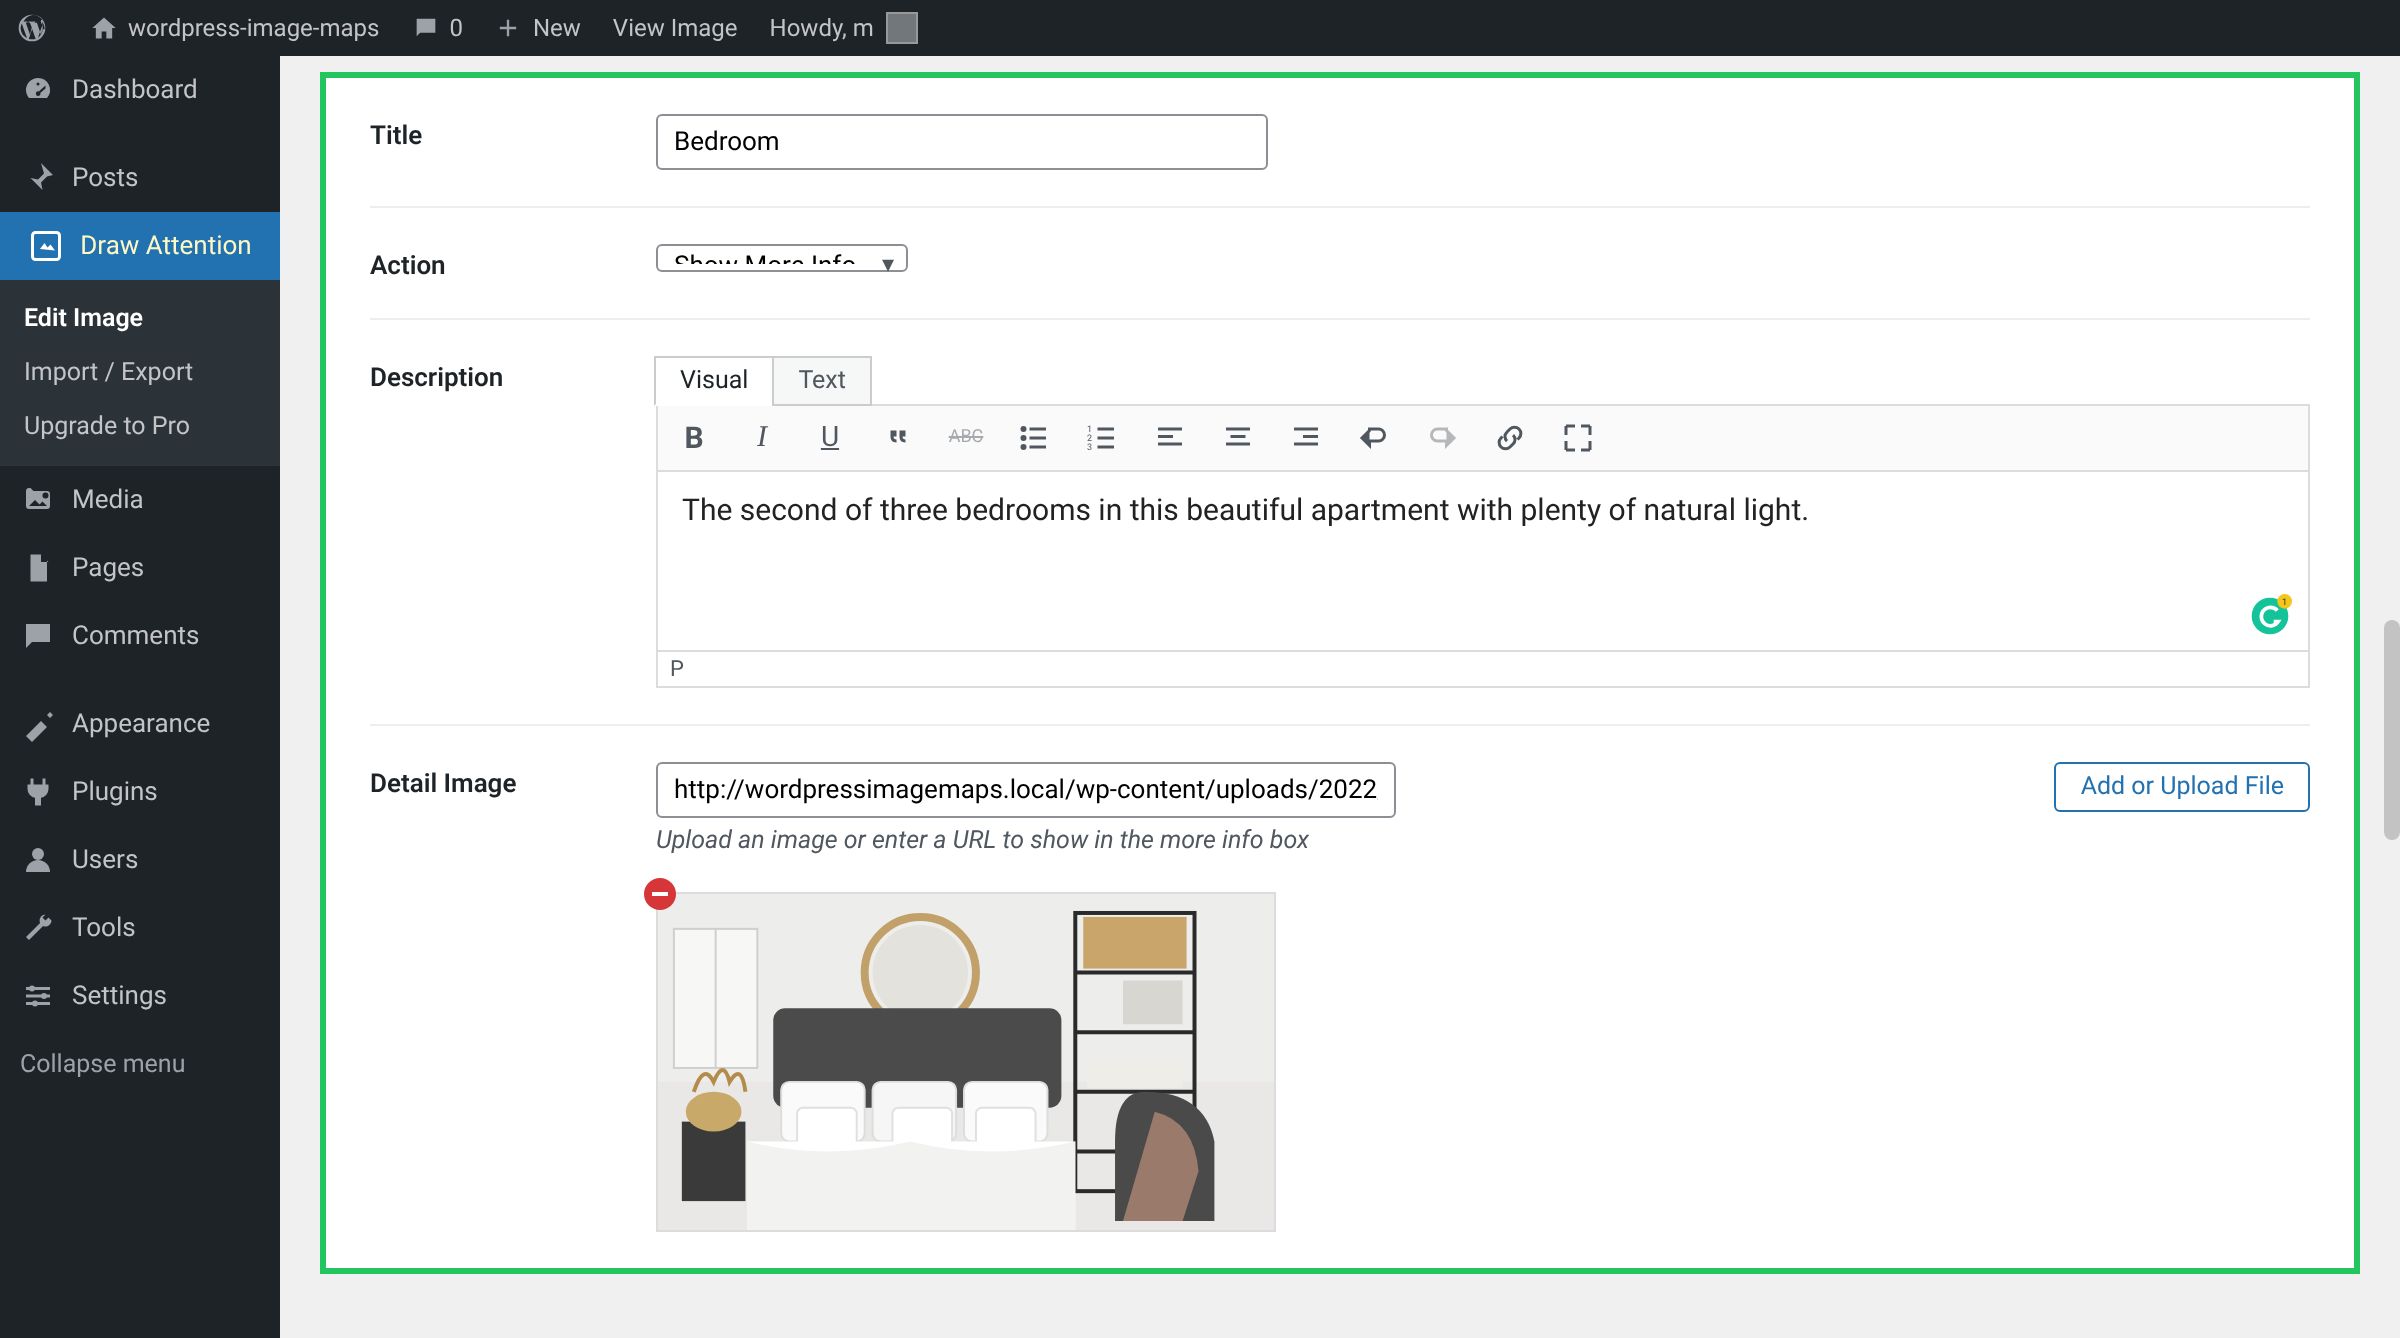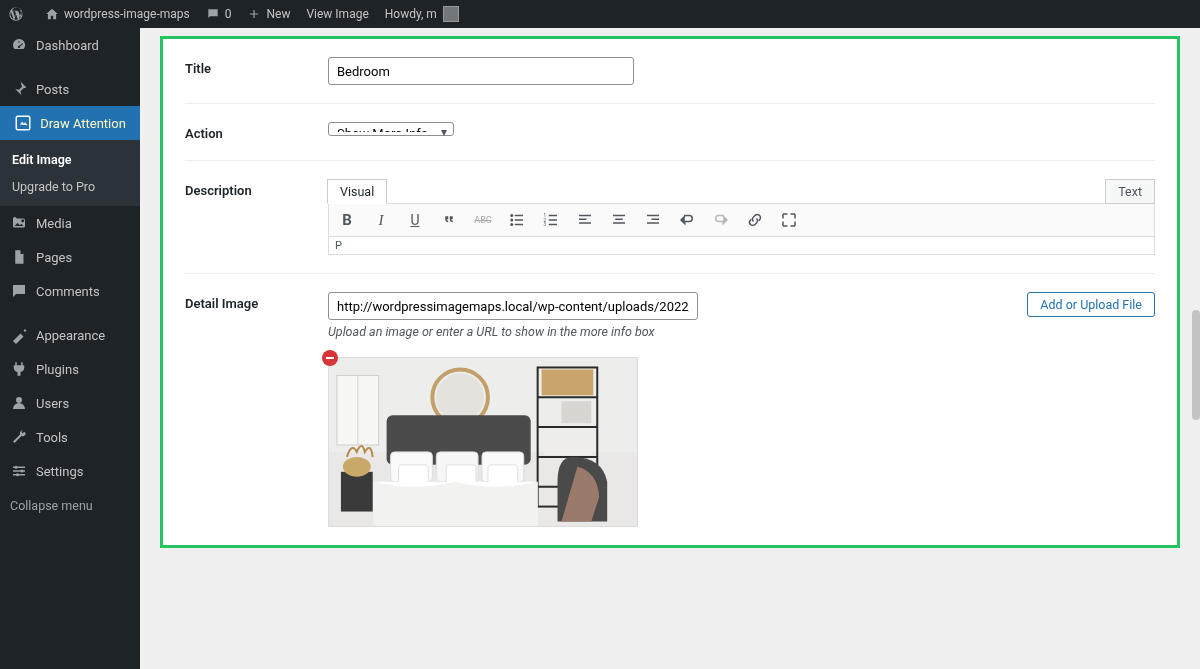--- a/index.html
+++ b/index.html
@@ -33,21 +33,21 @@
 .field-label { width:143px; flex-shrink:0; font-weight:600; font-size:13px; color:#1d2327; padding-top:4px; }
 .field-body { flex:1; }
 input.text-field { border:1px solid #8c8f94; border-radius:3px; padding:4px 8px; font-size:13px; height:28px; background:#fff; }
 input.text-field.title { width:306px; }
 select.action-sel { border:1px solid #8c8f94; border-radius:3px; padding:3px 24px 3px 8px; font-size:13px; height:14px; background:#fff; appearance:none; -webkit-appearance:none; }
 .select-wrap { position:relative; display:inline-block; }
 .select-wrap::after { content:"▾"; position:absolute; right:7px; top:50%; transform:translateY(-50%); font-size:12px; color:#50575e; pointer-events:none; }
 
 
 .editor-wrap { }
-.editor-tabs { display:flex; justify-content:space-between; margin-bottom:-1px; }
+.editor-tabs { display:flex; justify-content:flex-start; margin-bottom:-1px; }
 .editor-tab { border:1px solid #ccc; background:#f6f7f7; padding:4px 12px; font-size:12.5px; cursor:pointer; color:#50575e; margin-left:-1px; }
 .editor-tab.active { background:#fff; border-bottom-color:#fff; color:#1d2327; }
 .editor-toolbar { border:1px solid #dcdcde; background:#fafafa; display:flex; align-items:center; padding:4px 6px; gap:10px; }
 .tb-btn { width:24px; height:24px; display:inline-flex; align-items:center; justify-content:center; cursor:pointer; color:#50575e; }
 .tb-btn svg { width:18px; height:18px; fill:currentColor; }
 .tb-btn.b { font-weight:700; font-size:15px; color:#50575e; }
 .tb-btn.i { font-style:italic; font-size:15px; color:#50575e; font-family:Georgia,serif; }
 .tb-btn.u { text-decoration:underline; font-size:14px; color:#50575e; }
 .tb-btn.abc { font-size:9px; text-decoration:line-through; color:#a7aaad; }
 .editor-body { border:1px solid #dcdcde; border-top:0; min-height:90px; padding:10px 12px; font-family:Georgia,"Times New Roman",serif; font-size:15px; color:#222; position:relative; }
@@ -138,20 +138,21 @@
     <span class="mi-icon">
         <svg viewBox="0 0 24 24">
           <rect x="3" y="3" width="18" height="18" rx="2" fill="none" stroke="#fff" stroke-width="2"></rect>
           <path d="M8 14l3-4 2 3 2-2 3 4z" fill="#fff"></path>
         </svg>
       </span>
     <span>Draw Attention</span>
   </div>
   <div class="submenu">
     <div class="submenu-item current">Edit Image</div>
+    <div class="submenu-item">Import / Export</div>
     <div class="submenu-item">Upgrade to Pro</div>
   </div>
   <div class="menu-item">
     <span class="mi-icon">
         <svg viewBox="0 0 24 24">
           <path d="M4 6a2 2 0 012-2h1l2 2h9a2 2 0 012 2v8a2 2 0 01-2 2H6a2 2 0 01-2-2z"></path>
           <circle cx="17" cy="9" r="2" fill="#1d2327"></circle>
           <path d="M6 16l4-4 3 3 2-2 3 3z" fill="#1d2327"></path>
         </svg>
       </span>
@@ -324,20 +325,31 @@
               <svg viewBox="0 0 24 24">
                 <path d="M10 14a4 4 0 010-6l2-2a4 4 0 116 6l-1 1M14 10a4 4 0 010 6l-2 2a4 4 0 11-6-6l1-1" fill="none" stroke="#50575e" stroke-width="2"></path>
               </svg>
             </span>
           <span class="tb-btn">
               <svg viewBox="0 0 24 24">
                 <path d="M4 4h6M4 4v6M20 4h-6M20 4v6M4 20h6M4 20v-6M20 20h-6M20 20v-6" stroke="#50575e" stroke-width="2" fill="none"></path>
               </svg>
             </span>
         </div>
+        <div class="editor-body">
+          <span>The second of three bedrooms in this beautiful apartment with plenty of natural light.</span>
+          <span class="grammarly">
+            <svg viewBox="0 0 24 24">
+                <circle cx="12" cy="12" r="10" fill="#15c39a"></circle>
+                <path d="M16 9a5 5 0 10.5 6H14" fill="none" stroke="#fff" stroke-width="2"></path>
+                <circle cx="20" cy="4" r="4" fill="#f5c518"></circle>
+                <text x="20" y="6" font-size="5" text-anchor="middle" fill="#333">1</text>
+              </svg>
+          </span>
+        </div>
         <div class="editor-status">
           <span>P</span>
         </div>
       </div>
     </div>
 
     <div class="field">
       <div class="field-label">Detail Image</div>
       <div class="field-body">
         <div class="detail-row">

